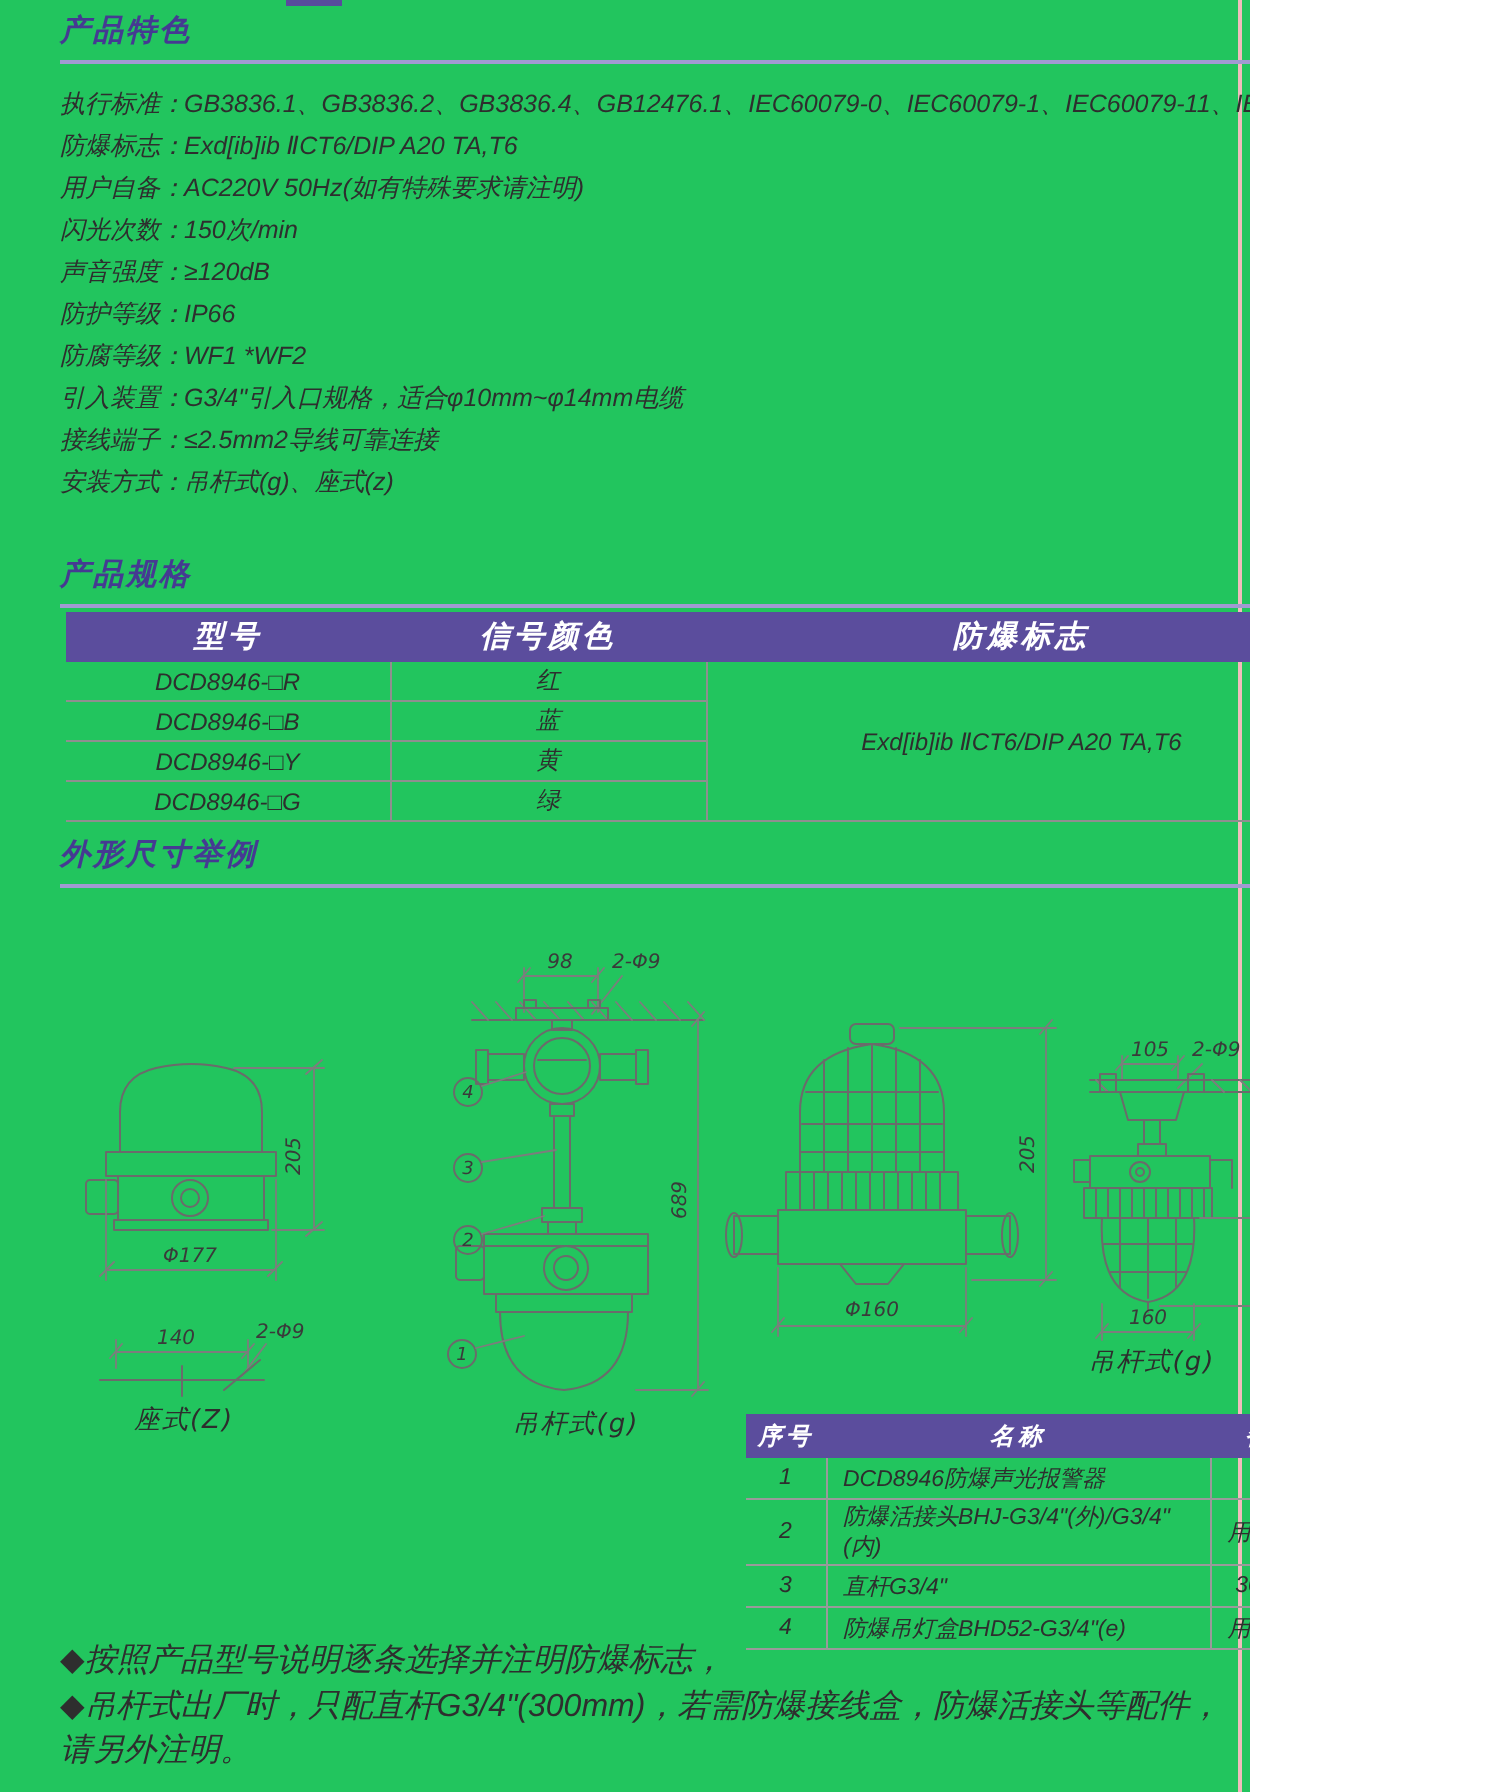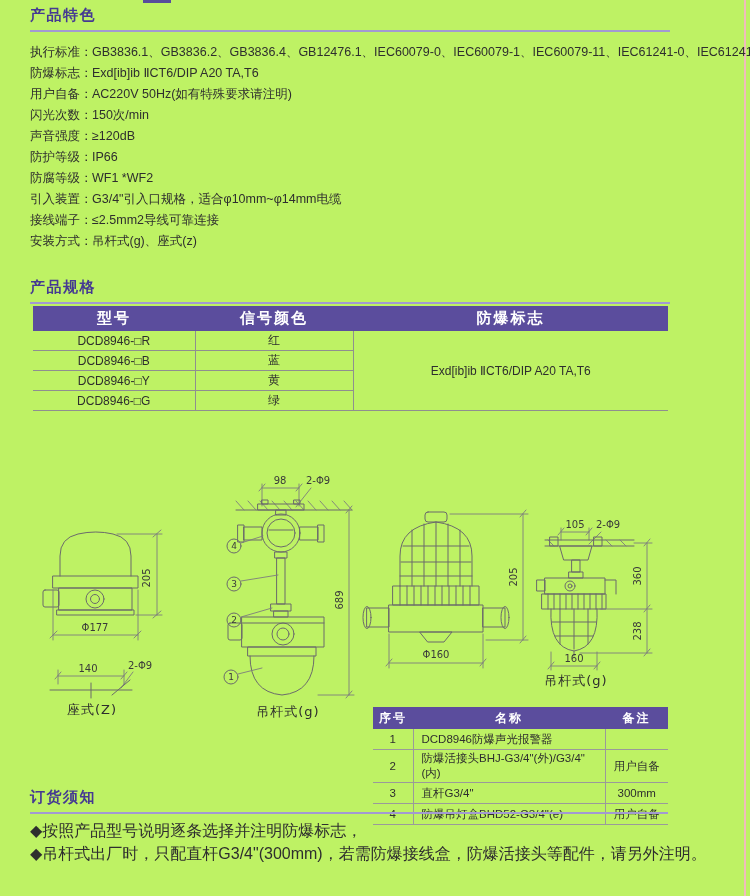--- a/index.html
+++ b/index.html
@@ -1,17 +1,17 @@
 <!DOCTYPE html>
 <html><head>
 <meta charset="utf-8">
 <style>
   html,body{margin:0;padding:0;background:#ffffff;}
-  .page{position:relative;width:750px;height:896px;background:#bef264;overflow:hidden;
-        font-family:"Liberation Sans","DejaVu Sans",sans-serif;color:#2f2f2f;}
+  .page{position:relative;width:625px;height:896px;background:#22c55e;overflow:hidden;
+        font-family:"Liberation Sans","DejaVu Sans",sans-serif;color:#2f2f2f;font-style:italic;}
   .edge-line{position:absolute;top:0;right:4px;width:2px;height:896px;background:#f0bcbc;}
   .top-mark{position:absolute;left:143px;top:0;width:28px;height:3px;background:#584c9c;}
 
   .sec{position:absolute;left:30px;width:640px;border-bottom:2px solid #a29ad2;padding-bottom:5px;}
   .sec-title{font-size:15px;font-weight:bold;color:#453a92;letter-spacing:1.5px;}
 
   .features{position:absolute;left:30px;top:42px;font-size:12.5px;line-height:21px;color:#2e2e2e;}
   .feat-row{display:flex;white-space:nowrap;}
   .feat-label{flex:none;width:62px;}
 
@@ -128,20 +128,23 @@
         <td class="vline">DCD8946-□Y</td>
         <td class="vline">黄</td>
       </tr>
       <tr>
         <td class="vline">DCD8946-□G</td>
         <td class="vline">绿</td>
       </tr>
     </tbody>
   </table>
 
+  <div class="sec" style="top:418px">
+    <span class="sec-title">外形尺寸举例</span>
+  </div>
 
   <svg class="drawings" viewBox="30 455 715 272" width="715" height="272">
 
     <g>
       <g>
         <path d="M60,576 V556 Q60,538 78,534 Q96,530 113,534 Q131,538 131,556 V576"></path>
         <rect x="53" y="576" width="85" height="12"></rect>
         <rect x="59" y="588" width="73" height="22"></rect>
         <rect x="57" y="610" width="77" height="5"></rect>
         <circle cx="95" cy="599" r="9"></circle>
@@ -354,20 +357,17 @@
         <td class="note">300mm</td>
       </tr>
       <tr>
         <td class="no">4</td>
         <td class="name">防爆吊灯盒BHD52-G3/4"(e)</td>
         <td class="note">用户自备</td>
       </tr>
     </tbody>
   </table>
 
-  <div class="sec" style="top:788px;width:638px">
-    <span class="sec-title">订货须知</span>
-  </div>
   <div class="ordering-notes">
     <div>◆按照产品型号说明逐条选择并注明防爆标志，</div>
     <div>◆吊杆式出厂时，只配直杆G3/4"(300mm)，若需防爆接线盒，防爆活接头等配件，请另外注明。</div>
   </div>
 </div>
 
 </body></html>

